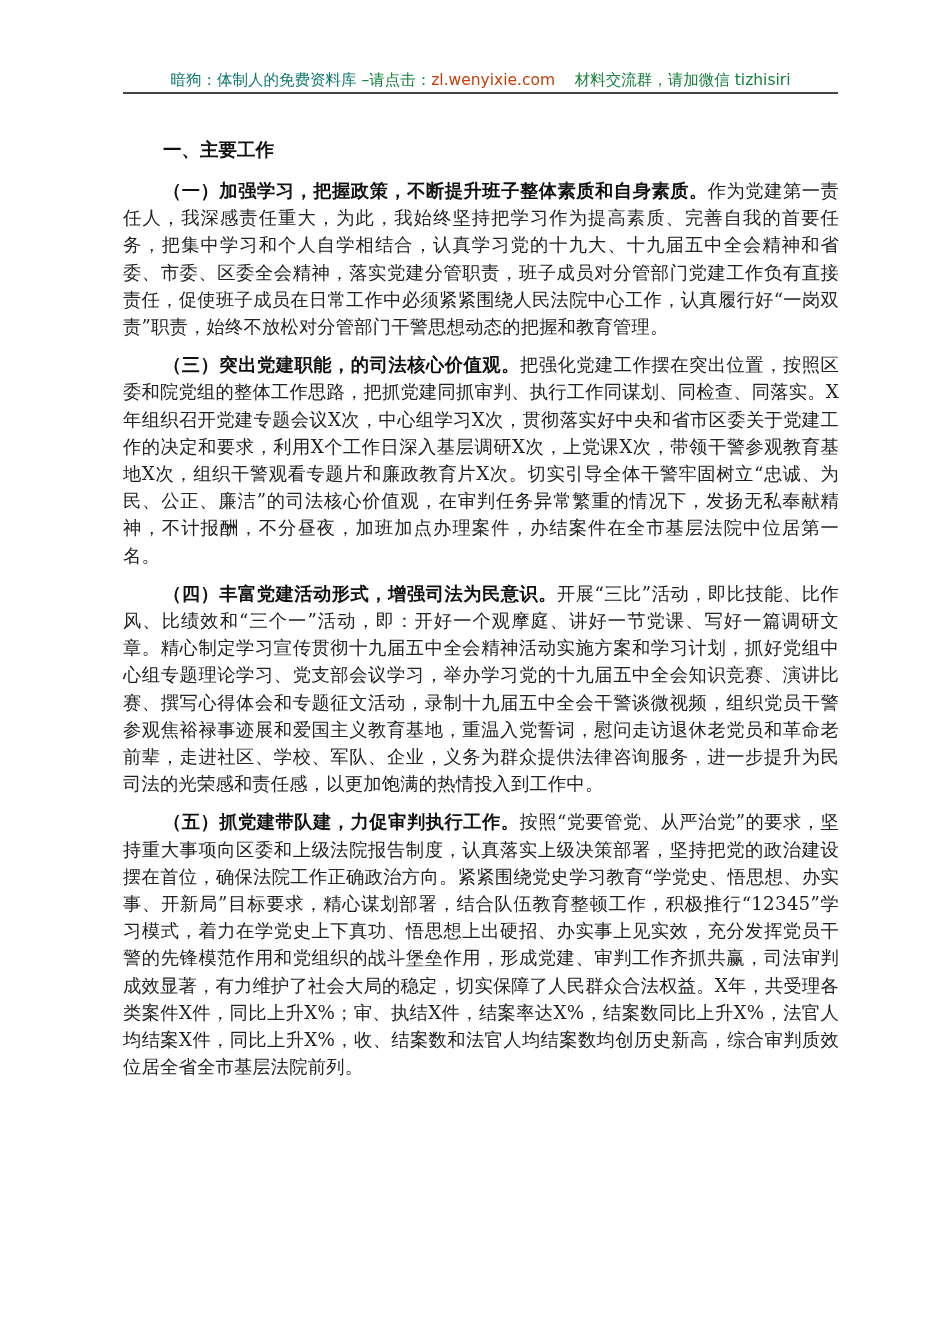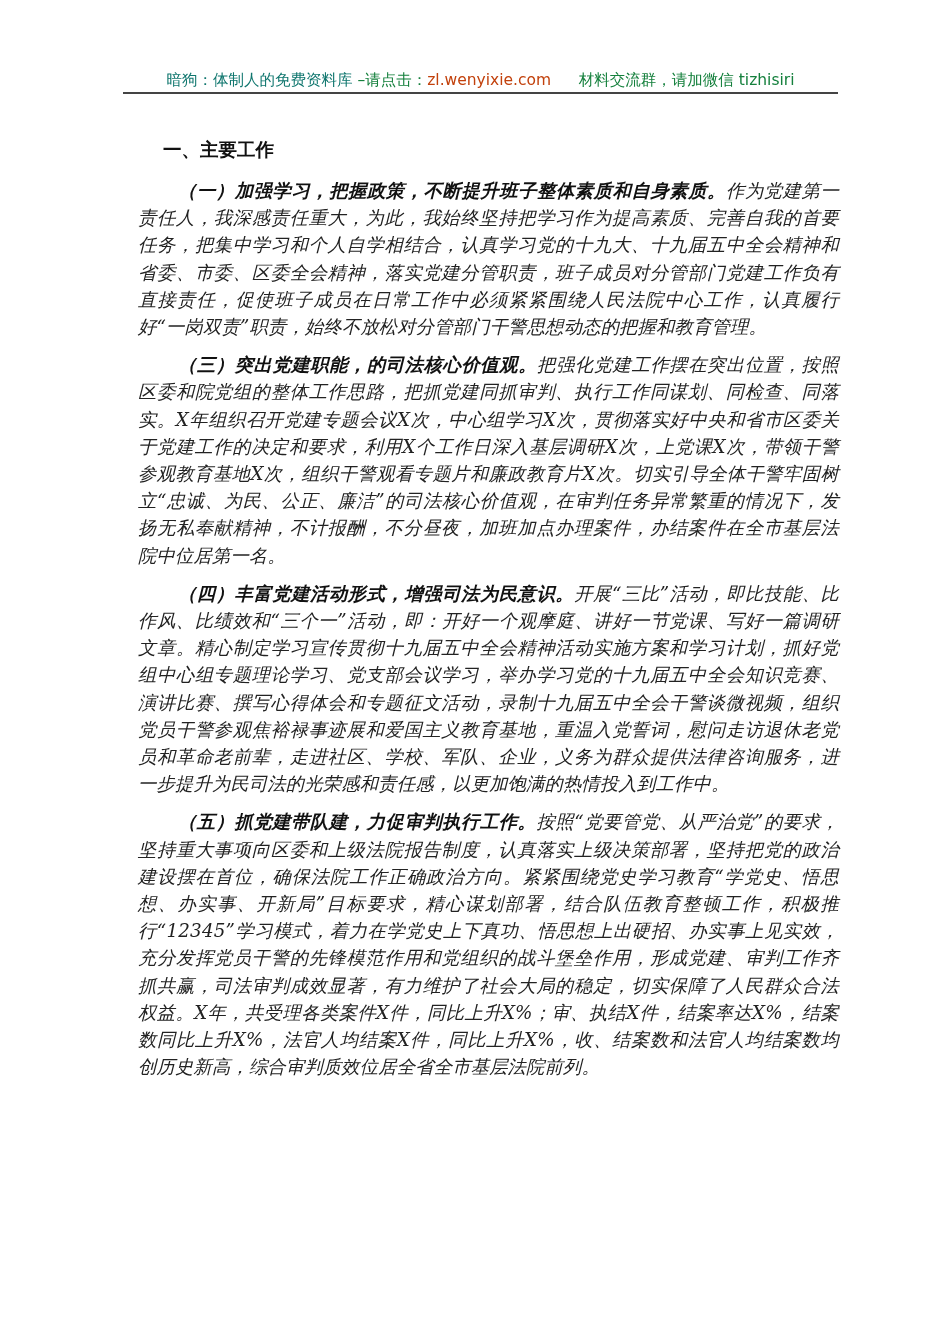--- a/index.html
+++ b/index.html
@@ -8,30 +8,30 @@
     .header { position: absolute; left: 123px; top: 68px; width: 715px; height: 24px;
               font-family: "DejaVu Sans", "Liberation Sans", sans-serif; font-size: 15.5px;
               line-height: 24px; text-align: center; white-space: nowrap; }
     .header .red { color: #0f766e; }
     .header .dark { color: #15803d; }
     .header .blue { color: #c2410c; }
     .header-rule { position: absolute; left: 123px; top: 92px; width: 715px; height: 2px; background: #444444; }
     .doc { position: absolute; left: 123px; top: 136px; width: 716px; }
     .heading { font-family: "DejaVu Sans", "Liberation Sans", sans-serif; font-weight: bold;
                font-size: 18.5px; line-height: 27px; text-indent: 40px; margin: 0 0 14px 0; color: #111; }
-    .para { font-size: 18.3px; line-height: 27.2px; text-indent: 40px; margin: 0 0 11px 15px;
-            text-align: justify; text-justify: inter-character; letter-spacing: 0.2px; color: #222; font-style: italic; }
+    .para { font-size: 18.3px; line-height: 27.2px; text-indent: 40px; margin: 0 0 11px 0;
+            text-align: justify; text-justify: inter-character; letter-spacing: 0.2px; color: #222; }
     .para .lead { font-family: "DejaVu Sans", "Liberation Sans", sans-serif; font-weight: bold; color: #111; }
     .heading2 { margin-top: 12px; }
   </style>
 </head>
 <body>
 
 <div class="header">
-  <span class="red">暗狗：体制人的免费资料库</span><span class="dark"> –请点击：</span><span class="blue">zl.wenyixie.com</span><span class="dark" style="white-space:pre;padding-left:8px;">    材料交流群，请加微信 tizhisiri</span>
+  <span class="red">暗狗：体制人的免费资料库</span><span class="dark"> –请点击：</span><span class="blue">zl.wenyixie.com</span><span class="dark" style="white-space:pre;">    材料交流群，请加微信 tizhisiri</span>
 </div>
 <div class="header-rule"></div>
 
 <div class="doc">
   <div class="heading">一、主要工作</div>
 
   <p class="para"><span class="lead">（一）加强学习，把握政策，不断提升班子整体素质和自身素质。</span><span>作为党建第一责任人，我深感责任重大，为此，我始终坚持把学习作为提高素质、完善自我的首要任务，把集中学习和个人自学相结合，认真学习党的十九大、十九届五中全会精神和省委、市委、区委全会精神，落实党建分管职责，班子成员对分管部门党建工作负有直接责任，促使班子成员在日常工作中必须紧紧围绕人民法院中心工作，认真履行好“一岗双责”职责，始终不放松对分管部门干警思想动态的把握和教育管理。</span></p>
 
 
   <p class="para"><span class="lead">（三）突出党建职能，的司法核心价值观。</span><span>把强化党建工作摆在突出位置，按照区委和院党组的整体工作思路，把抓党建同抓审判、执行工作同谋划、同检查、同落实。X年组织召开党建专题会议X次，中心组学习X次，贯彻落实好中央和省市区委关于党建工作的决定和要求，利用X个工作日深入基层调研X次，上党课X次，带领干警参观教育基地X次，组织干警观看专题片和廉政教育片X次。切实引导全体干警牢固树立“忠诚、为民、公正、廉洁”的司法核心价值观，在审判任务异常繁重的情况下，发扬无私奉献精神，不计报酬，不分昼夜，加班加点办理案件，办结案件在全市基层法院中位居第一名。</span></p>

